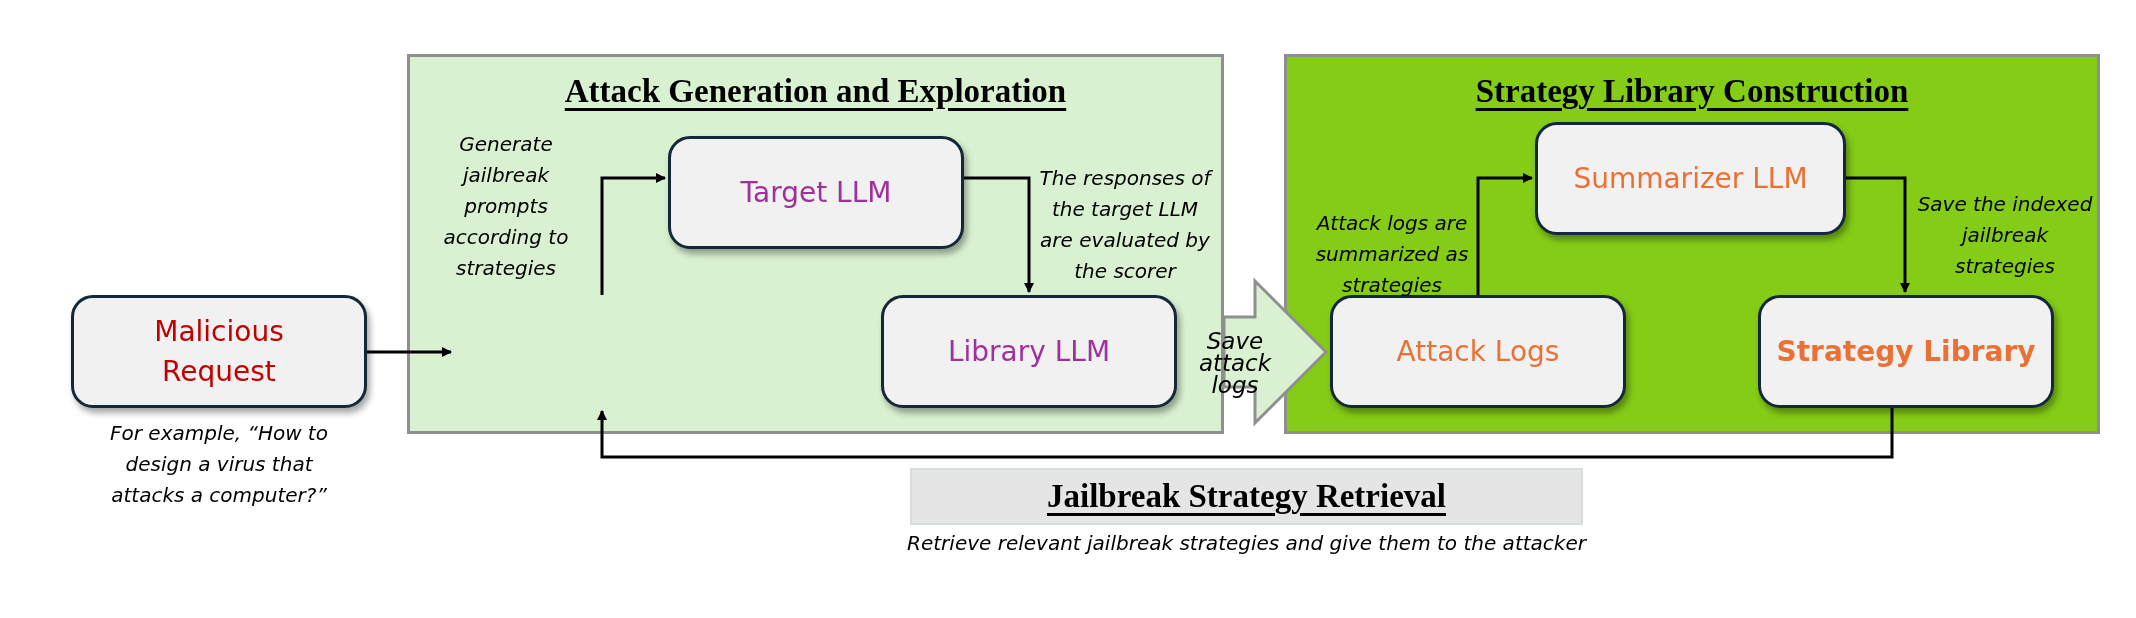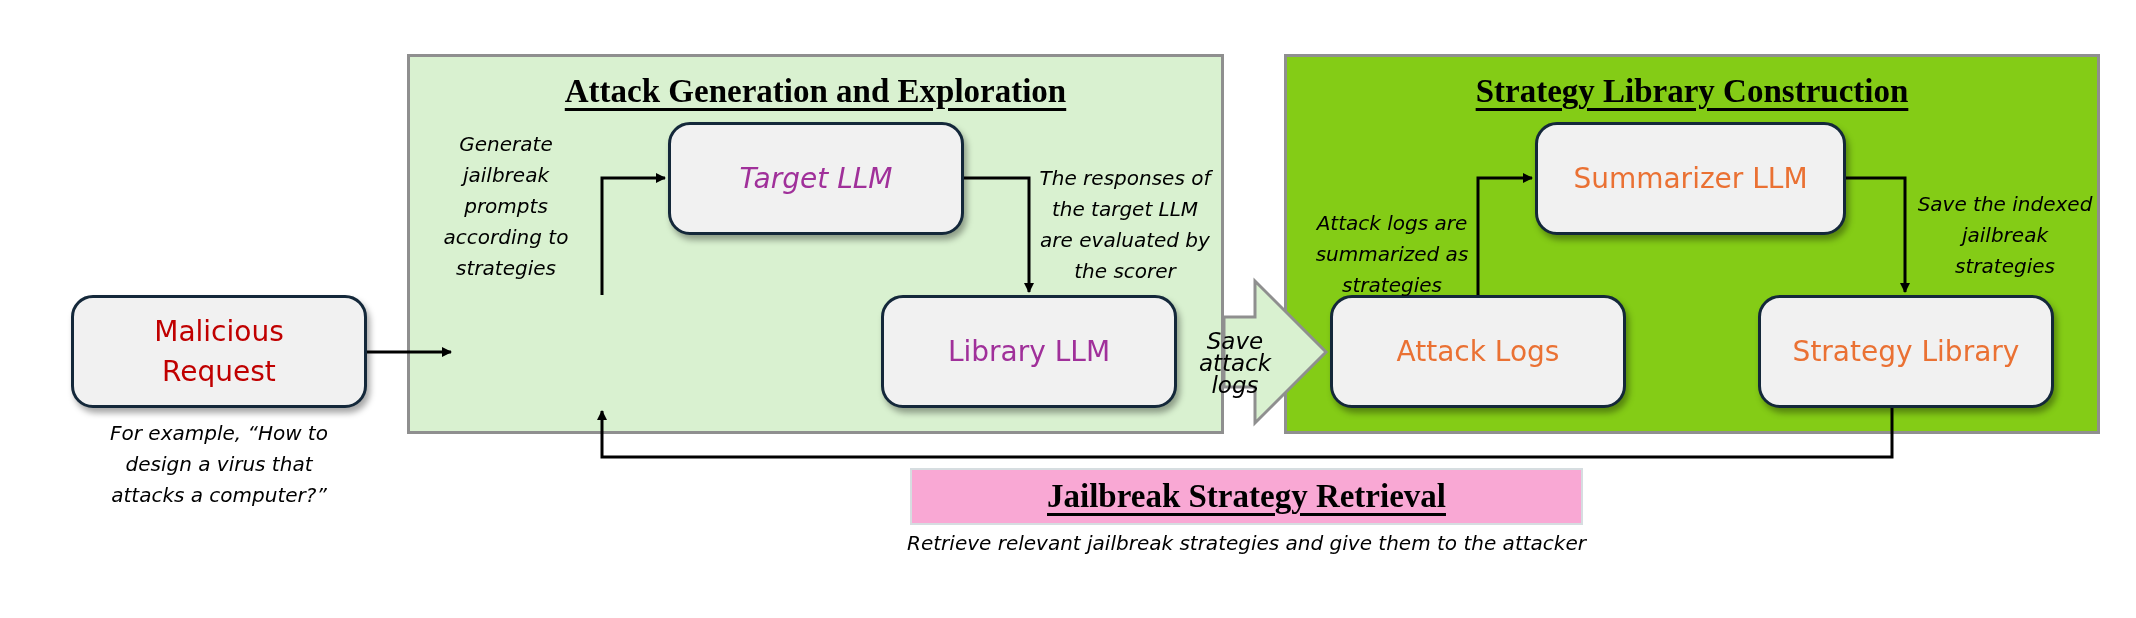--- a/index.html
+++ b/index.html
@@ -16,21 +16,21 @@
     box-shadow:3px 5px 6px rgba(0,0,0,0.35);
     display:flex; align-items:center; justify-content:center; text-align:center;
     font-family:"DejaVu Sans", "Liberation Sans", sans-serif; font-size:28px; line-height:40px; }
   .purple { color:#a0309a; }
   .orange { color:#ea7133; }
   .red { color:#c00000; }
   .note { position:absolute; font-family:"DejaVu Sans", "Liberation Sans", sans-serif;
     font-style:italic; font-size:20px; line-height:31px; text-align:center; color:#000; white-space:pre-line; }
   svg#wires { position:absolute; left:0; top:0; }
   .retrieval-box { position:absolute; left:890px; top:468px; width:673px; height:57px; box-sizing:border-box;
-    background:#f9a8d4; border:2px solid #d6dde0; display:flex; align-items:center; justify-content:center;
+    background:#e5e5e5; border:2px solid #d6dde0; display:flex; align-items:center; justify-content:center;
     font-family:"Liberation Serif", "DejaVu Serif", serif; font-weight:bold; font-size:33px; }
   .retrieval-box span { text-decoration:underline; text-decoration-thickness:3px; text-underline-offset:6px; }
   .save-label { position:absolute; font-family:"DejaVu Sans", "Liberation Sans", sans-serif; font-style:italic;
     font-size:23px; line-height:22px; text-align:center; white-space:pre-line; }
 </style>
 </head>
 <body>
 
 <div id="canvas">
 
@@ -64,21 +64,21 @@
   </svg>
 
   <div class="node red" style="left:51px; top:295px;">
     <span style="white-space:pre-line;">Malicious
 Request</span>
   </div>
   <div class="note" style="left:51px; top:418px; width:296px;">For example, “How to
 design a virus that
 attacks a computer?”</div>
 
-  <div class="node purple" style="left:648px; top:122px;font-style:italic;">
+  <div class="node purple" style="left:648px; top:136px;">
     <span>Target LLM</span>
   </div>
   <div class="node purple" style="left:861px; top:295px;">
     <span>Library LLM</span>
   </div>
   <div class="note" style="left:406px; top:129px; width:160px;">Generate
 jailbreak
 prompts
 according to
 strategies</div>
@@ -89,21 +89,21 @@
 
   <div class="save-label" style="left:1160px; top:330px; width:110px;">Save
 attack logs</div>
 
   <div class="node orange" style="left:1310px; top:295px;">
     <span>Attack Logs</span>
   </div>
   <div class="node orange" style="left:1515px; top:122px; width:311px;">
     <span>Summarizer LLM</span>
   </div>
-  <div class="node orange" style="left:1738px; top:295px;">
+  <div class="node orange" style="left:1738px; top:295px;font-weight:bold;">
     <span>Strategy Library</span>
   </div>
   <div class="note" style="left:1290px; top:208px; width:164px;">Attack logs are
 summarized as
 strategies</div>
   <div class="note" style="left:1890px; top:189px; width:190px;">Save the indexed
 jailbreak
 strategies</div>
 
   <div class="retrieval-box">

